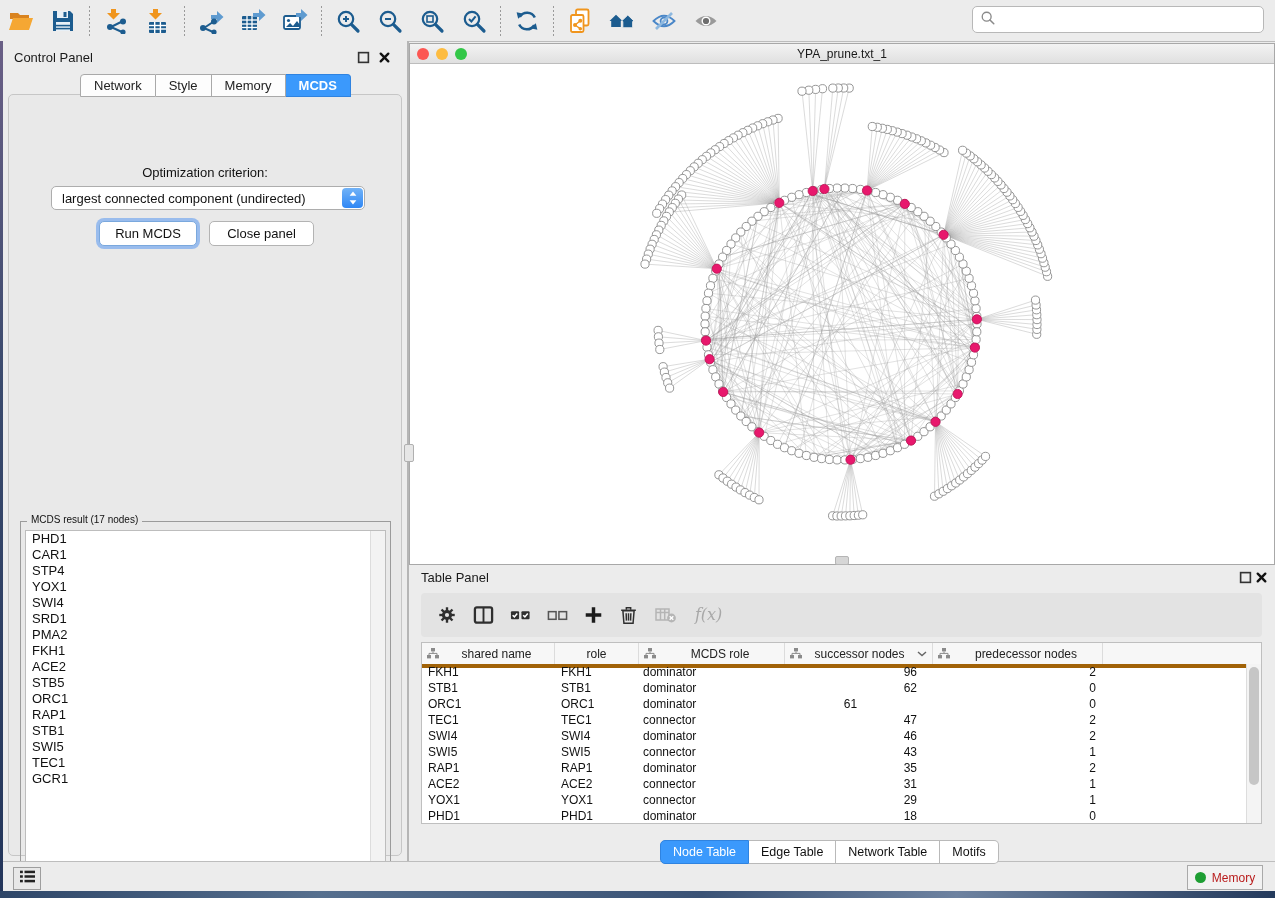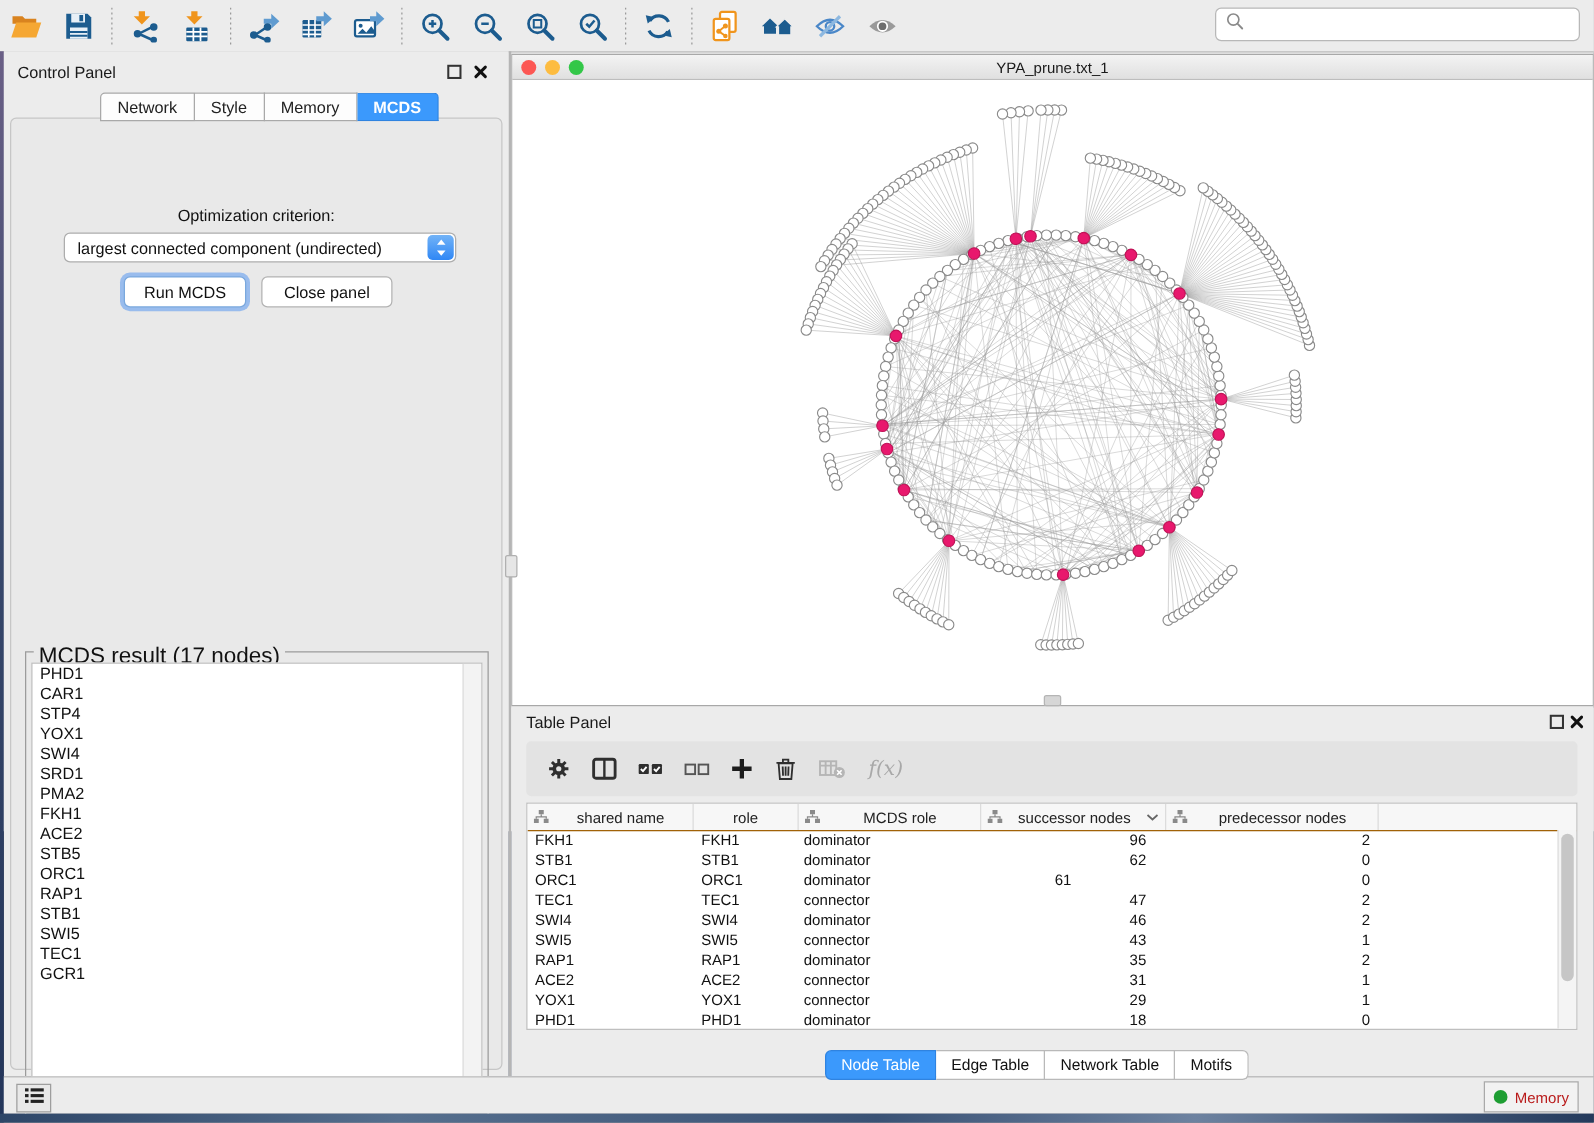--- a/index.html
+++ b/index.html
@@ -40,21 +40,21 @@
             border-radius:5px;box-sizing:border-box;display:flex;align-items:center;cursor:pointer;}
   .dropdown .dd-text{font-size:13px;color:#111;margin-left:10px;flex:1;white-space:nowrap;}
   .dd-step{width:21px;height:20px;margin-right:1px;border-radius:4px;
            background:linear-gradient(#72b3f7,#2f87f5);display:flex;align-items:center;justify-content:center;}
   .dd-step svg{width:12px;height:16px;}
   .btn{position:absolute;top:126px;height:25px;background:#fff;border:1px solid #b3b3b3;border-radius:5px;
        font-size:13px;color:#111;display:flex;align-items:center;justify-content:center;box-sizing:border-box;cursor:pointer;}
   .btn-run{left:90px;width:98px;box-shadow:0 0 0 3px rgba(110,165,240,.65);border-color:#7aa8dd;}
   .btn-close{left:200px;width:105px;}
   .mcds-fieldset{position:absolute;left:11px;top:426px;width:369px;height:371px;border:1px solid #9b9b9b;}
-  .mcds-legend{position:absolute;left:6px;top:-8px;background:#e9e9e9;padding:0 4px;font-size:18px;color:#111;}
+  .mcds-legend{position:absolute;left:6px;top:-8px;background:#e9e9e9;padding:0 4px;font-size:10px;color:#111;}
   .mcds-list{position:absolute;left:4px;top:8px;right:4px;bottom:4px;background:#fff;border:1px solid #bdbdbd;overflow:hidden;}
   .mcds-item{font-size:13px;color:#111;line-height:16px;padding-left:6px;}
   .mcds-scroll{position:absolute;right:0;top:0;bottom:0;width:14px;background:#f3f3f3;border-left:1px solid #ddd;}
 
   
   .v-split{position:absolute;left:407px;top:41px;width:2px;height:820px;background:#b5b5b5;}
   .v-split-handle{position:absolute;left:404px;top:444px;width:8px;height:16px;background:#e6e6e6;
                   border:1px solid #b0b0b0;border-radius:2px;z-index:5;cursor:col-resize;}
   .h-split-handle{position:absolute;left:835px;top:556px;width:12px;height:7px;background:#d6d6d6;
                   border:1px solid #b5b5b5;border-radius:2px;z-index:5;cursor:row-resize;}
@@ -72,21 +72,21 @@
   
   .table-panel{position:absolute;left:409px;top:566px;width:866px;height:295px;background:#ececec;}
   .tp-title{position:absolute;left:12px;top:4px;font-size:13px;color:#1a1a1a;}
   .tp-float{right:23px;top:5px;} .tp-close{right:7px;top:5px;}
   .tp-toolbar{position:absolute;left:12px;top:27px;width:841px;height:44px;background:#e3e3e3;border-radius:4px;
               display:flex;align-items:center;}
   .tp-tbtn{height:24px;margin-left:16px;display:flex;align-items:center;justify-content:center;cursor:pointer;}
   .tp-tbtn svg{height:22px;display:block;}
   .tbl{position:absolute;left:12px;top:76px;width:841px;height:182px;background:#fff;border:1px solid #bfbfbf;
        box-sizing:border-box;overflow:hidden;}
-  .tbl-head{display:flex;height:21px;background:#f7f7f7;border-bottom:1px solid #a16207;}
+  .tbl-head{display:flex;height:21px;background:#f7f7f7;border-bottom:4px solid #a16207;}
   .th{display:flex;align-items:center;font-size:12px;color:#222;border-left:1px solid #dcdcdc;box-sizing:border-box;
       position:relative;cursor:pointer;}
   .th:first-child{border-left:none;}
   .th .th-ic{margin-left:5px;display:flex;}
   .th .th-lbl{flex:1;text-align:center;padding:0 4px;white-space:nowrap;}
   .th .th-sort{margin-right:5px;display:flex;}
   .tbl-body{position:absolute;left:0;top:21px;right:14px;bottom:0;}
   .tr{display:flex;height:16px;line-height:16px;font-size:12px;color:#111;cursor:default;}
   .td{box-sizing:border-box;white-space:nowrap;overflow:hidden;}
   .tbl-scroll{position:absolute;right:0;top:21px;bottom:0;width:14px;background:#f4f4f4;border-left:1px solid #ddd;}

